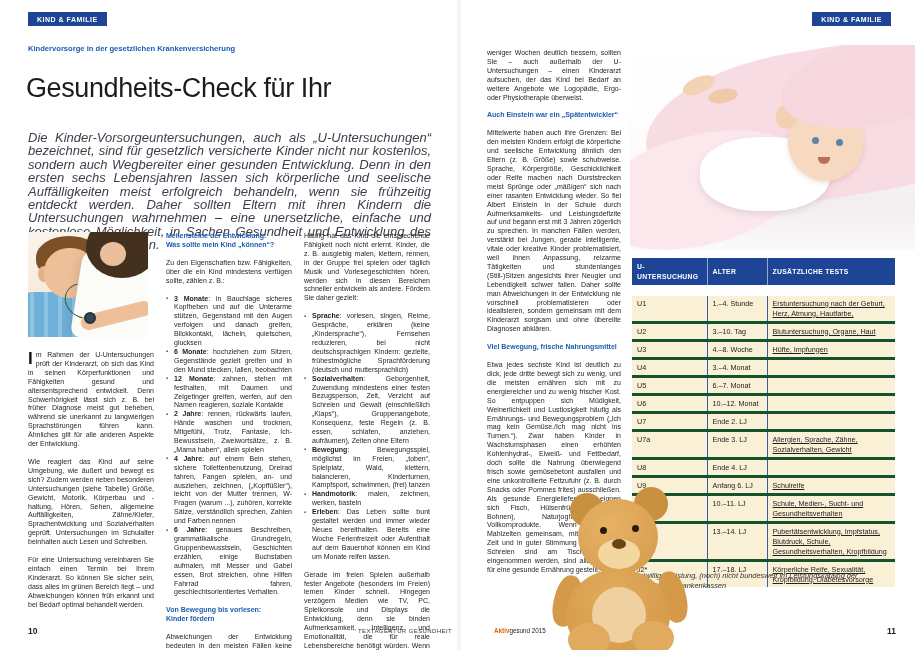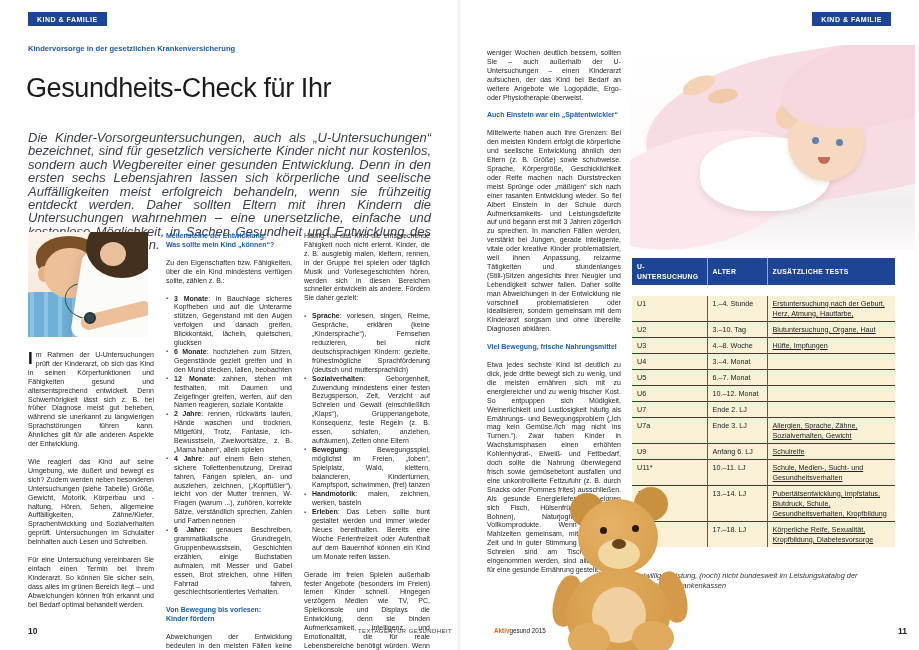--- a/index.html
+++ b/index.html
@@ -89,30 +89,30 @@
   .p11col p { margin:0 0 9px; }
 
   
   .utable { position:absolute; left:632px; top:258px; width:263px; border-collapse:collapse;
     font-size:7.2px; line-height:10px; color:#222; table-layout:fixed; }
   .utable th { background:#1d4495; color:#fff; font-size:6.8px; letter-spacing:.3px;
     text-align:left; padding:4px 5px 3px; border-left:1px solid rgba(255,255,255,.55); }
   .utable th:first-child { border-left:none; }
   .utable tr.spacer td { background:#fff; border:none; height:11px; padding:0; }
   .utable tbody td { background:#faf0d6; padding:2.5px 5px; vertical-align:top;
-    border-top:1px solid #14532d; }
+    border-top:3px solid #14532d; }
   .utable tbody tr.first td { border-top:none; }
   .utable tbody td.c2, .utable tbody td.c3 { border-left:1px solid #3a5ca8; }
   .utable td.c3 { white-space:pre-line;text-decoration:underline; }
 
   .footnote { position:absolute; left:632px; top:571px; width:268px;
     font-style:italic; font-size:7.4px; line-height:10px; color:#333; }
 
   .pagenum { position:absolute; bottom:14px; font-size:8.5px; font-weight:bold; color:#222; }
-  .pn-left { left:28px; } .pn-right { right:12px; }
+  .pn-left { left:28px; } .pn-right { right:23px; }
   .pub { position:absolute; left:345px; bottom:16px; width:120px; text-align:center;
     font-size:6px; letter-spacing:.4px; color:#3a3a3a; }
   .brand { position:absolute; left:494px; bottom:16px; font-size:6.3px; color:#222; }
   .brand .accent { color:#e8640c; font-weight:bold; }
 </style>
 </head>
 <body>
 
 <div id="spread">
 
@@ -247,20 +247,25 @@
           <td class="c2">Ende 2. LJ</td>
           <td class="c3"></td>
         </tr>
       <tr>
           <td>U7a</td>
           <td class="c2">Ende 3. LJ</td>
           <td class="c3">Allergien, Sprache, Zähne,
 Sozialverhalten, Gewicht</td>
         </tr>
       <tr>
+          <td>U8</td>
+          <td class="c2">Ende 4. LJ</td>
+          <td class="c3"></td>
+        </tr>
+      <tr>
           <td>U9</td>
           <td class="c2">Anfang 6. LJ</td>
           <td class="c3">Schulreife</td>
         </tr>
       <tr>
           <td>U11*</td>
           <td class="c2">10.–11. LJ</td>
           <td class="c3">Schule, Medien-, Sucht- und
 Gesundheitsverhalten</td>
         </tr>

